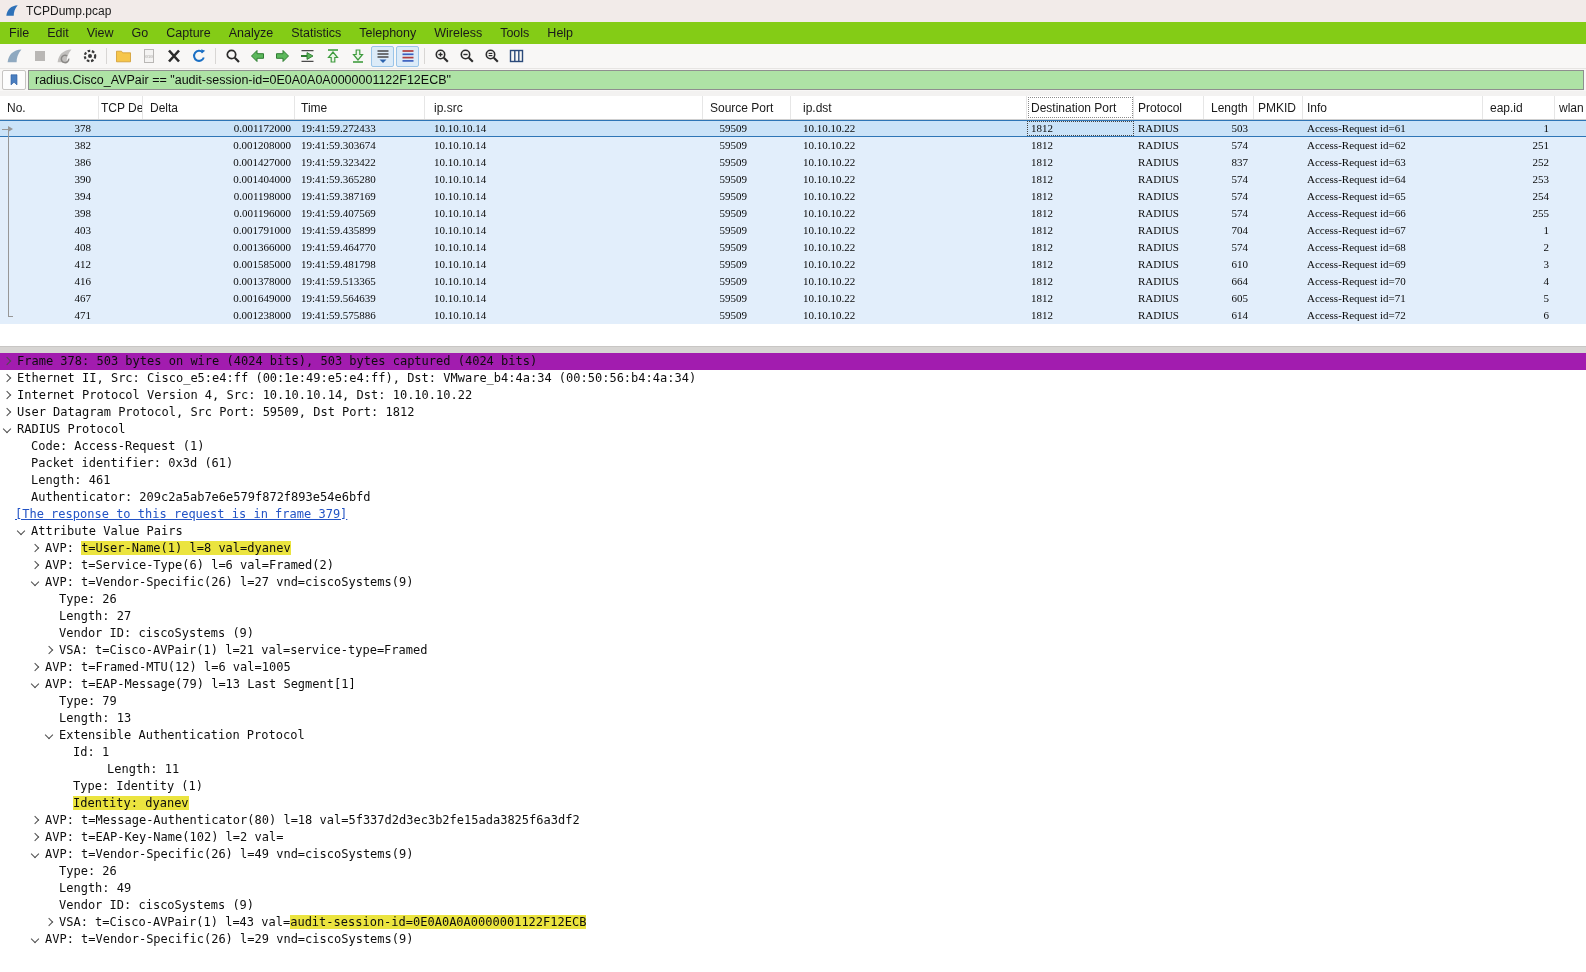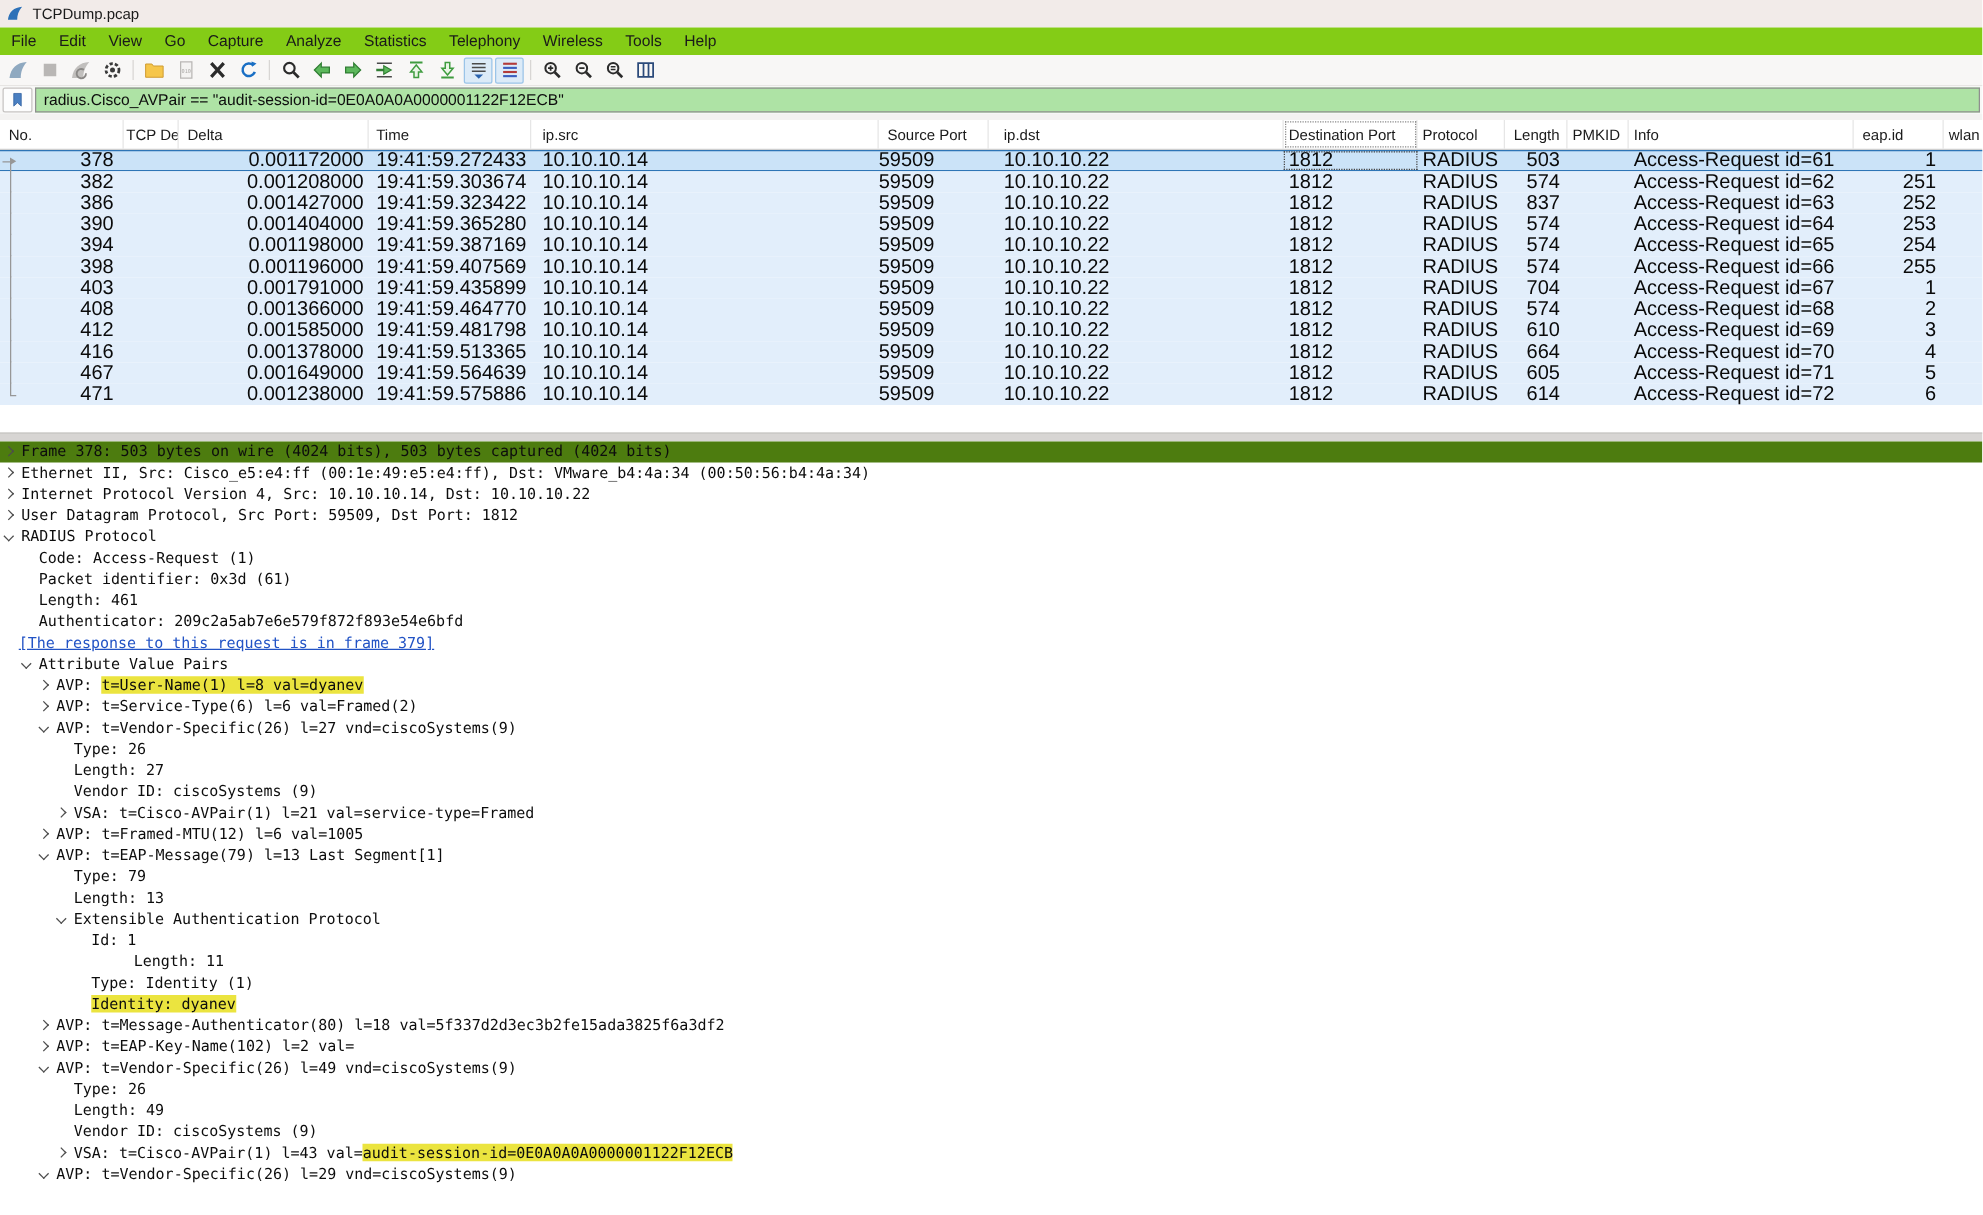--- a/index.html
+++ b/index.html
@@ -18,21 +18,21 @@
   
   .filterbar{height:22px;display:flex;align-items:center;background:#f8f7f6;padding:0 2px;gap:2px}
   .fbookmark{width:24px;height:20px;border:1px solid #c6c4c2;background:#fdfdfd;display:flex;align-items:center;justify-content:center;border-radius:2px;box-sizing:border-box}
   .finput{flex:1;height:20px;background:#aee3a5;border:1px solid #8f8f8f;display:flex;align-items:center;padding-left:6px;font-size:12.5px;color:#0d0d0d;box-sizing:border-box;white-space:nowrap;overflow:hidden}
   .gap5{height:5px;background:#f3f2f1}
   
   .phdr{display:flex;height:23px;background:#fff;border-bottom:1px solid #cfcfcf;font-size:12px;color:#1a1a1a}
   .hcell{height:100%;display:flex;align-items:center;border-right:1px solid #e6e6e6;overflow:hidden;white-space:nowrap;box-sizing:border-box;padding-left:7px;flex:none}
   .hcell.hfocus{outline:1px dotted #8a8a8a;outline-offset:-2px}
   
-  .plist{font-family:Liberation Sans, sans-serif;font-size:16px;color:#0a0a0a}
+  .plist{font-family:Liberation Serif, serif;font-size:11px;color:#0a0a0a}
   .prow{display:flex;height:17px;line-height:17px;background:#e2eefb;position:relative;white-space:nowrap;box-sizing:border-box}
   .prow.sel{background:#cbe3f8;border-top:1px solid #2e75b6;border-bottom:1px solid #2e75b6;line-height:15px}
   .cell{overflow:hidden;box-sizing:border-box;flex:none}
   .cell.focus{outline:1px dotted #444;outline-offset:-1px}
   .c-no{width:99px;text-align:right;padding-right:8px}
   .c-tcpdel{width:44px;padding-left:2px}
   .c-delta{width:152px;text-align:right;padding-right:4px}
   .c-time{width:130px;padding-left:6px}
   .c-ipsrc{width:278px;padding-left:9px}
   .c-sport{width:88px;text-align:right;padding-right:44px}
@@ -50,21 +50,21 @@
   .gline.half{top:50%}
   .gline.end{bottom:auto;height:58%}
   .garrow{position:absolute;left:2px;top:50%;width:9px;height:0;border-top:1px solid #979797}
   .garrow::after{content:'';position:absolute;right:-2px;top:-4px;border-left:5px solid #979797;border-top:3.5px solid transparent;border-bottom:3.5px solid transparent}
   .gstub{position:absolute;left:8px;top:52%;width:5px;height:0;border-top:1px solid #979797}
   .filler{height:22px;background:#fff}
   .splitter{height:7px;background:#d7d5d3;border-top:1px solid #c8c6c4;box-sizing:border-box}
   
   .details{height:621px;overflow:hidden;background:#fff;font-family:"DejaVu Sans Mono",monospace;font-size:12px;color:#0d0d0d}
   .dline{height:17px;line-height:17px;position:relative;white-space:nowrap;box-sizing:border-box}
-  .dline.sel{background:#4d7c0f}
+  .dline.sel{background:#a21caf}
   .chev{position:absolute;top:5px;width:5px;height:5px;border-right:1.4px solid #4d4d4d;border-bottom:1.4px solid #4d4d4d}
   .chev.c{transform:rotate(-45deg)}
   .chev.e{transform:rotate(45deg)}
   .hlY{background:#ebe43f}
   .dlink{color:#2253c5;text-decoration:underline}
 </style>
 </head>
 <body>
 
 <div class="titlebar">

